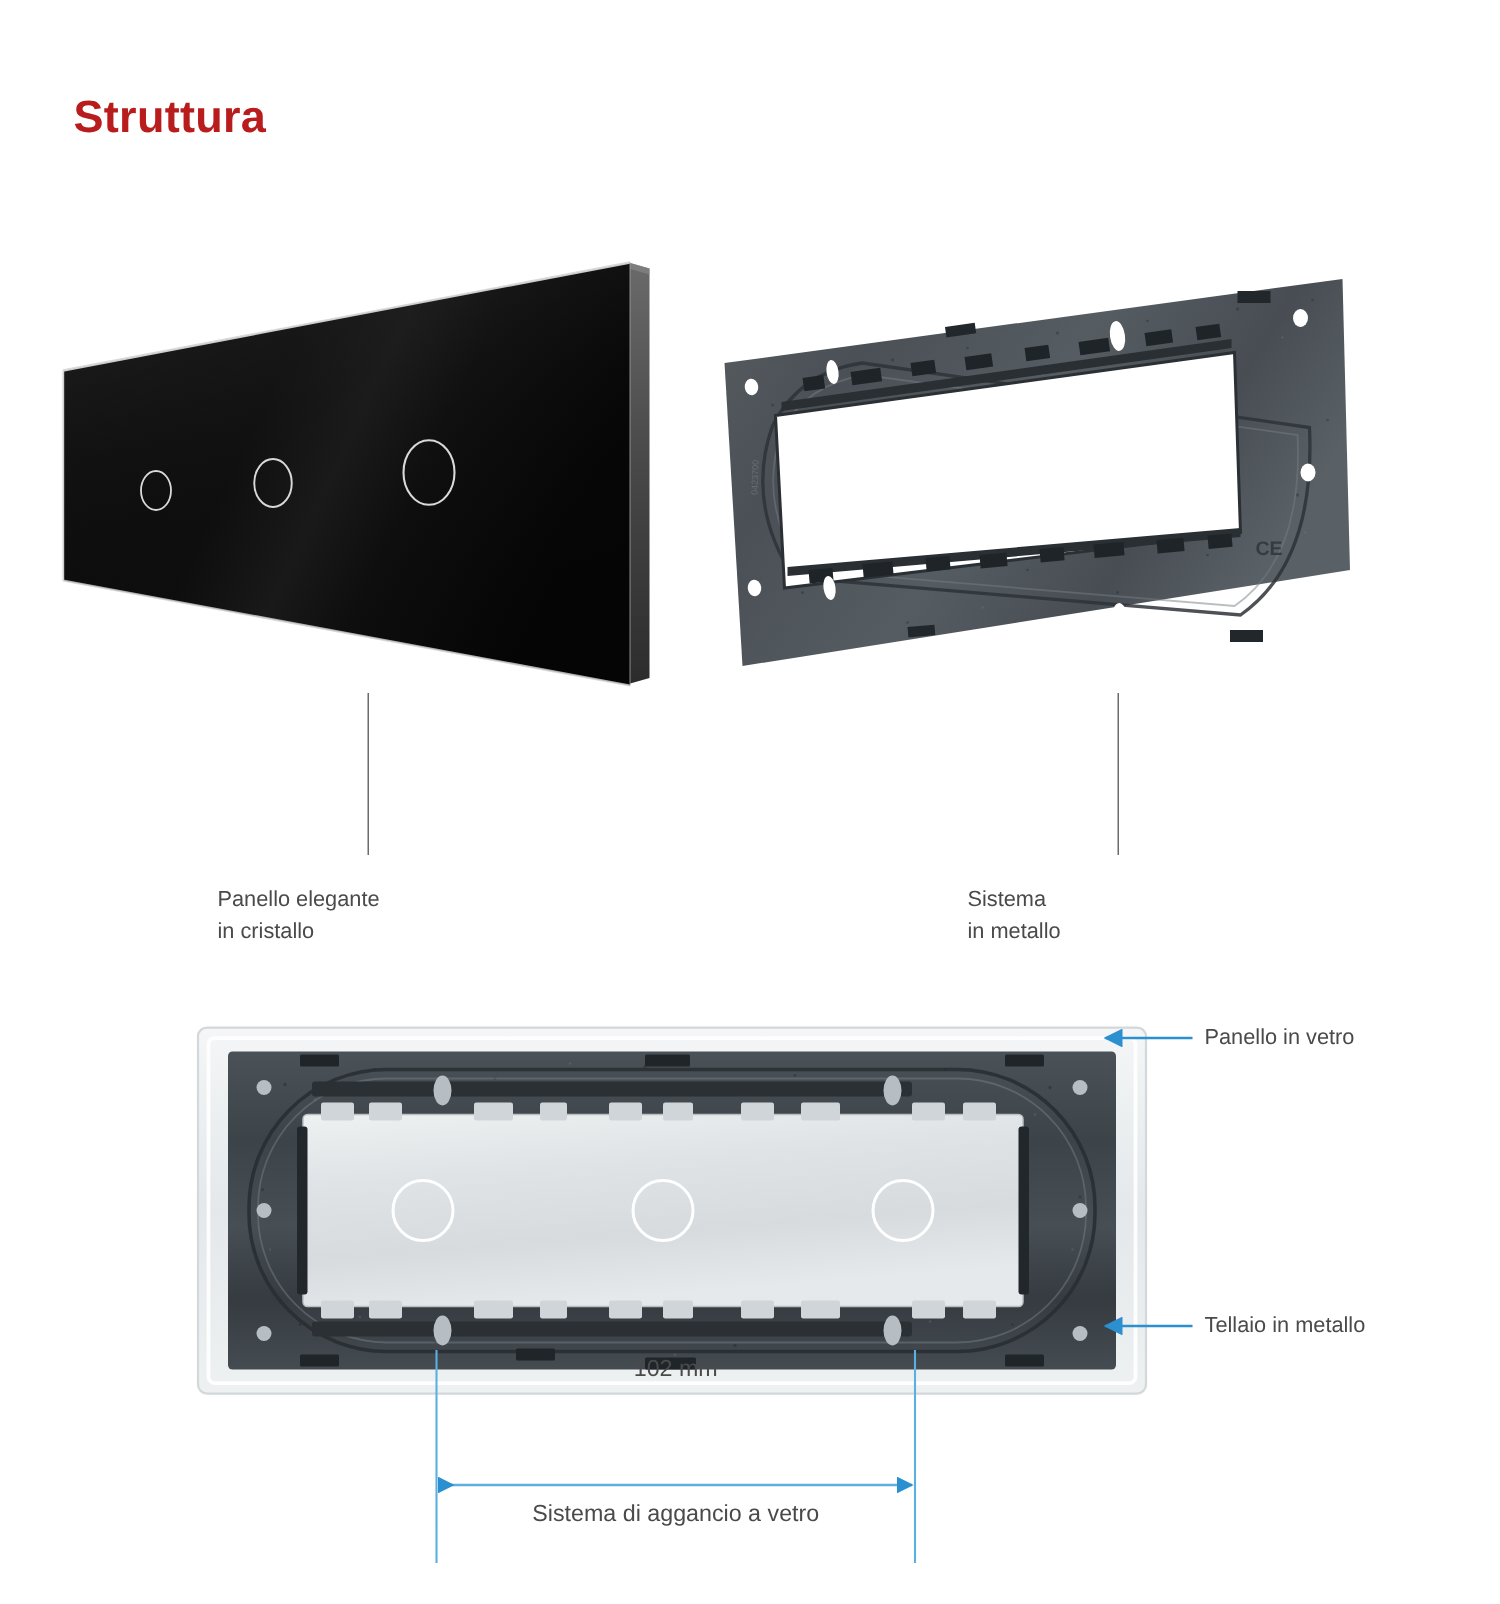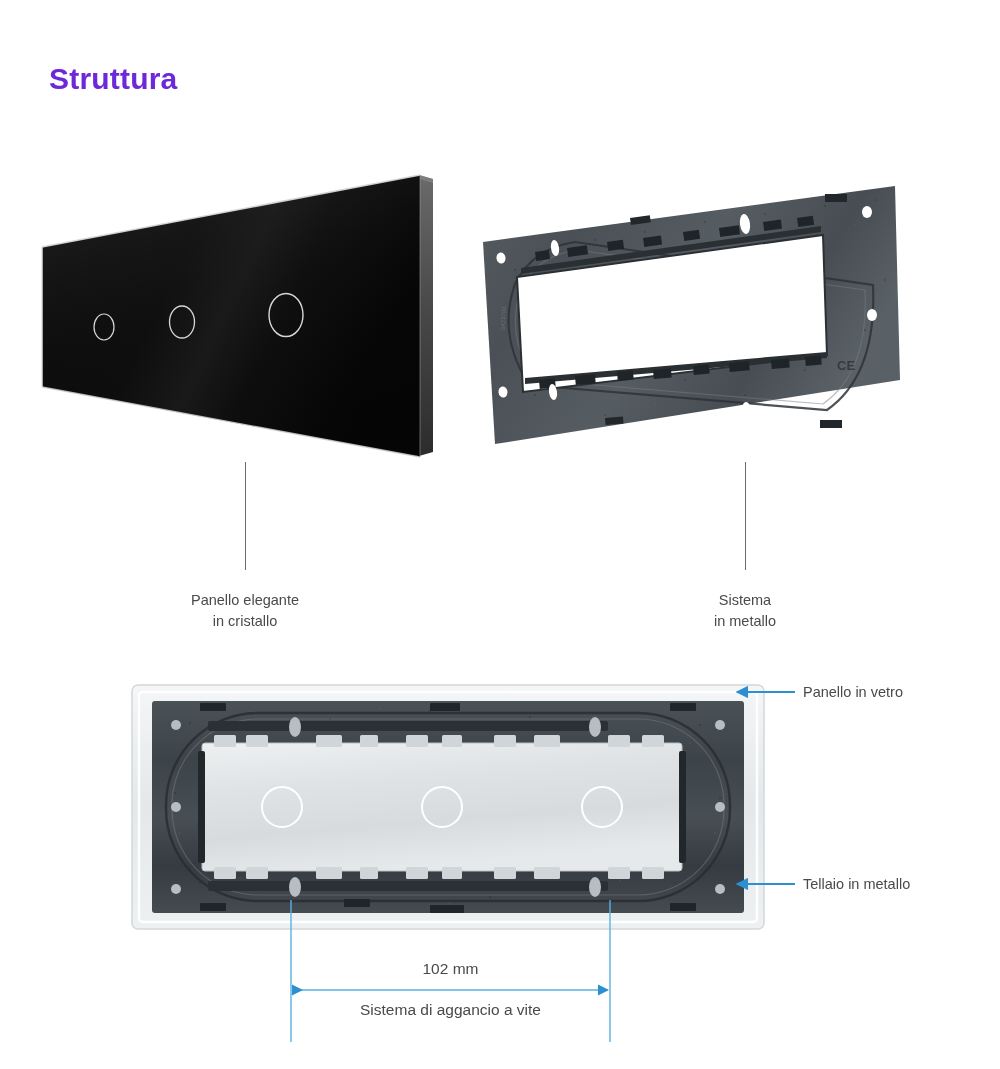--- a/index.html
+++ b/index.html
@@ -14,28 +14,27 @@
     color: #3a3a3a;
     overflow: hidden;
   }
 
   
   .page-title {
     position: absolute;
     left: 49px; top: 62px;
     font-size: 30px;
     font-weight: bold;
-    color: #6d28d9;
+    color: #b91c1c;
     letter-spacing: 0.2px;
   }
 
   
   .caption {
     position: absolute;
-    text-align: center;
     font-size: 14.5px;
     color: #4a4a4a;
     line-height: 1.45;
     white-space: pre-line;
   }
 
   
   .leader {
     position: absolute;
     width: 1px;
@@ -420,15 +419,15 @@
   <line x1="291" y1="900" x2="291" y2="1042" stroke="#5bb0e0" stroke-width="1.4"></line>
   <line x1="610" y1="900" x2="610" y2="1042" stroke="#5bb0e0" stroke-width="1.4"></line>
 
   <line x1="293" y1="990" x2="608" y2="990" stroke="#5bb0e0" stroke-width="1.6" marker-start="url(#arrowL)" marker-end="url(#arrowR)"></line>
 </svg>
 
 <div class="callout-label" style="left:803px; top:684px;">Panello in vetro</div>
 
 <div class="callout-label" style="left:803px; top:876px;">Tellaio in metallo</div>
 
-<div class="dim-label" style="left:291px; top:960px; width:319px;">102 mm</div>
-
-<div class="dim-label" style="left:241px; top:1001px; width:419px;">Sistema di aggancio a vite</div>
+<div class="dim-label" style="left:291px; top:904px; width:319px;">102 mm</div>
+
+<div class="dim-label" style="left:241px; top:1001px; width:419px;">Sistema di aggancio a vetro</div>
 
 </body></html>

